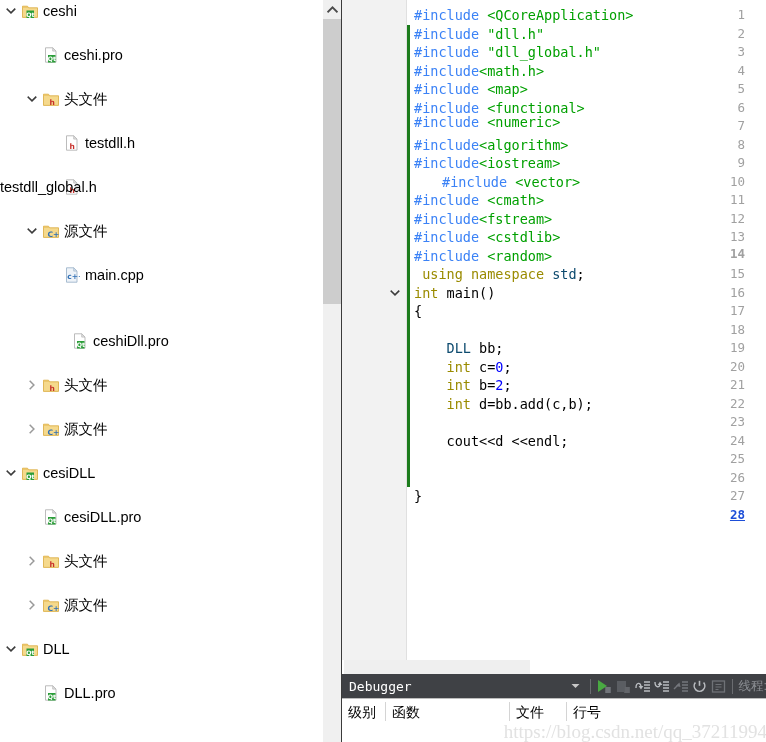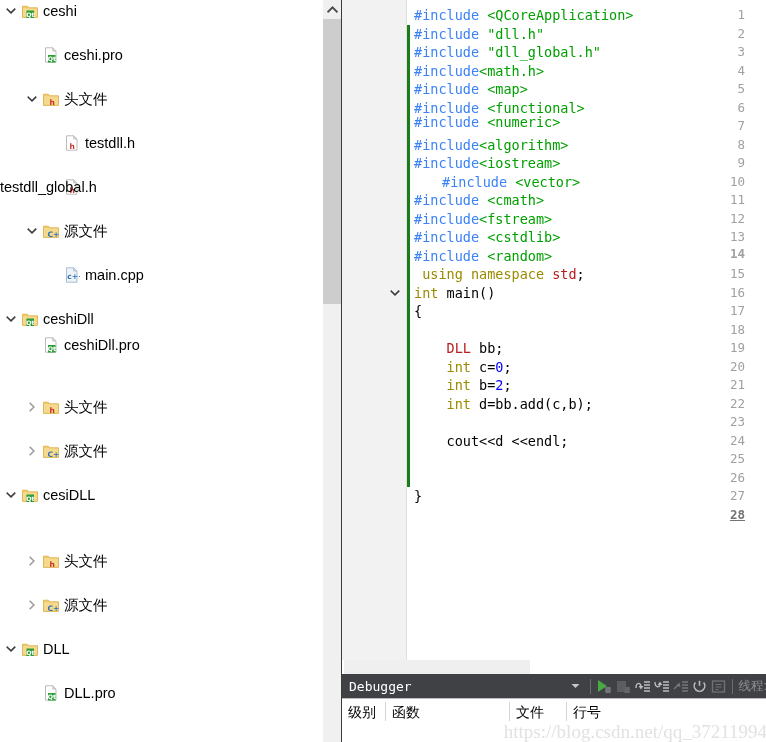--- a/index.html
+++ b/index.html
@@ -54,35 +54,35 @@
     position:absolute;left:0;top:0;width:64px;height:660px;background:#f2f2f2;
   }
   #gutter-edge{
     position:absolute;left:64px;top:0;width:1px;height:660px;background:#e0e0e0;
   }
   .lnum{
     position:absolute;right:22px;width:42px;text-align:right;
     font-family:"DejaVu Sans Mono", monospace;font-size:12.5px;
     color:#a0a0a0;height:18.5px;line-height:18.5px;
   }
-  .lnum.cur{color:#737373;font-weight:bold;text-decoration:underline;}
+  .lnum.cur{color:#1d4ed8;font-weight:bold;text-decoration:underline;}
   .chbar{position:absolute;left:65px;width:3px;background:#1c7c1c;}
   .fold{
     position:absolute;left:46px;width:14px;height:18.5px;
     display:flex;align-items:center;justify-content:center;
   }
   .cline{
     position:absolute;left:72px;height:18.5px;line-height:18.5px;
     font-family:"DejaVu Sans Mono", monospace;font-size:13.5px;
     white-space:pre;color:#000000;
   }
   .k-pre{color:#3b82f6;}          
   .k-str{color:#00a000;}          
   .k-kw{color:#9a8b00;}           
-  .k-type{color:#b91c1c;}         
+  .k-type{color:#0c4a6e;}         
   .k-num{color:#0000ff;}
   .k-op{color:#000000;}
 
   
   #bottom{
     position:absolute;left:341px;top:660px;width:425px;height:82px;
     background:#ffffff;border-left:1px solid #3b3b3b;
   }
   #tabstrip{
     position:absolute;left:0;top:0;width:425px;height:14px;background:#ffffff;
@@ -174,31 +174,21 @@
           </span><span class="ico" style="left: 43px;"><svg width="16" height="16" viewBox="0 0 16 16">
               <path d="M0.5 3.2 h5 l1.2 1.6 h8.8 v9.6 h-15 z" fill="#f5d98c" stroke="#d9aa3c" stroke-width="0.8"></path>
               <path d="M0.5 3.2 h5 l1.2 1.6 h-6.2 z" fill="#e8c063"></path>
               <text x="4.5" y="13.6" font-size="7.5" fill="#2f6fb5" font-family="DejaVu Sans, sans-serif" font-weight="bold">C+</text>
             </svg></span><span class="label" style="margin-left: 64px;">源文件</span></div>
         <div class="row" style="top: 132px;"><span class="ico" style="left: 64px;"><svg width="16" height="16" viewBox="0 0 16 16">
               <path d="M2.5 0.8 h7.2 l3.3 3.3 v11.1 h-10.5 z" fill="#eef3f8" stroke="#9fb6cc" stroke-width="0.9"></path>
               <path d="M9.7 0.8 v3.3 h3.3 z" fill="#d7e3ee" stroke="#9fb6cc" stroke-width="0.7"></path>
               <text x="3.2" y="12.2" font-size="7.5" fill="#2f6fb5" font-family="DejaVu Sans, sans-serif" font-weight="bold">c++</text>
             </svg></span><span class="label" style="margin-left: 85px;">main.cpp</span></div>
-        <div class="row" style="top: 154px;"><span class="arrow" style="left: 4px;">
-            <svg width="10" height="10" viewBox="0 0 10 10">
-              <path d="M1.3 3.2 L5 6.9 L8.7 3.2" stroke="#3c3c3c" stroke-width="1.6" fill="none" stroke-linecap="square"></path>
-            </svg>
-          </span><span class="ico" style="left: 22px;"><svg width="16" height="16" viewBox="0 0 16 16">
-              <path d="M0.5 3.2 h5 l1.2 1.6 h8.8 v9.6 h-15 z" fill="#f5d98c" stroke="#d9aa3c" stroke-width="0.8"></path>
-              <path d="M0.5 3.2 h5 l1.2 1.6 h-6.2 z" fill="#e8c063"></path>
-              <rect x="4.5" y="7.5" width="7.5" height="7.5" fill="#2a9d38"></rect>
-              <text x="8.25" y="13.5" font-size="6.2" fill="#ffffff" text-anchor="middle" font-family="DejaVu Sans, sans-serif" font-weight="bold">Qt</text>
-            </svg></span><span class="label" style="margin-left: 43px;">ceshiDll</span></div>
-        <div class="row" style="top: 158px;"><span class="ico" style="left: 43px;"><svg width="16" height="16" viewBox="0 0 16 16">
+        <div class="row" style="top: 176px; margin-left: 29px;"><span class="ico" style="left: 43px;"><svg width="16" height="16" viewBox="0 0 16 16">
               <path d="M2.5 0.8 h7.2 l3.3 3.3 v11.1 h-10.5 z" fill="#ffffff" stroke="#b4b4b4" stroke-width="0.9"></path>
               <path d="M9.7 0.8 v3.3 h3.3 z" fill="#e2e2e2" stroke="#b4b4b4" stroke-width="0.7"></path>
               <rect x="5" y="8" width="7.5" height="7.5" fill="#2a9d38"></rect>
               <text x="8.75" y="14" font-size="6.2" fill="#ffffff" text-anchor="middle" font-family="DejaVu Sans, sans-serif" font-weight="bold">Qt</text>
             </svg></span><span class="label" style="margin-left: 64px;">ceshiDll.pro</span></div>
         <div class="row" style="top: 198px;"><span class="arrow" style="left: 25px;">
             <svg width="10" height="10" viewBox="0 0 10 10">
               <path d="M3.2 1.3 L6.9 5 L3.2 8.7" stroke="#9a9a9a" stroke-width="1.5" fill="none" stroke-linecap="square"></path>
             </svg>
           </span><span class="ico" style="left: 43px;"><svg width="16" height="16" viewBox="0 0 16 16">
@@ -218,20 +208,26 @@
         <div class="row" style="top: 242px;"><span class="arrow" style="left: 4px;">
             <svg width="10" height="10" viewBox="0 0 10 10">
               <path d="M1.3 3.2 L5 6.9 L8.7 3.2" stroke="#3c3c3c" stroke-width="1.6" fill="none" stroke-linecap="square"></path>
             </svg>
           </span><span class="ico" style="left: 22px;"><svg width="16" height="16" viewBox="0 0 16 16">
               <path d="M0.5 3.2 h5 l1.2 1.6 h8.8 v9.6 h-15 z" fill="#f5d98c" stroke="#d9aa3c" stroke-width="0.8"></path>
               <path d="M0.5 3.2 h5 l1.2 1.6 h-6.2 z" fill="#e8c063"></path>
               <rect x="4.5" y="7.5" width="7.5" height="7.5" fill="#2a9d38"></rect>
               <text x="8.25" y="13.5" font-size="6.2" fill="#ffffff" text-anchor="middle" font-family="DejaVu Sans, sans-serif" font-weight="bold">Qt</text>
             </svg></span><span class="label" style="margin-left: 43px;">cesiDLL</span></div>
+        <div class="row" style="top: 264px;"><span class="ico" style="left: 43px;"><svg width="16" height="16" viewBox="0 0 16 16">
+              <path d="M2.5 0.8 h7.2 l3.3 3.3 v11.1 h-10.5 z" fill="#ffffff" stroke="#b4b4b4" stroke-width="0.9"></path>
+              <path d="M9.7 0.8 v3.3 h3.3 z" fill="#e2e2e2" stroke="#b4b4b4" stroke-width="0.7"></path>
+              <rect x="5" y="8" width="7.5" height="7.5" fill="#2a9d38"></rect>
+              <text x="8.75" y="14" font-size="6.2" fill="#ffffff" text-anchor="middle" font-family="DejaVu Sans, sans-serif" font-weight="bold">Qt</text>
+            </svg></span><span class="label" style="margin-left: 64px;">cesiDLL.pro</span></div>
         <div class="row" style="top: 286px;"><span class="arrow" style="left: 25px;">
             <svg width="10" height="10" viewBox="0 0 10 10">
               <path d="M3.2 1.3 L6.9 5 L3.2 8.7" stroke="#9a9a9a" stroke-width="1.5" fill="none" stroke-linecap="square"></path>
             </svg>
           </span><span class="ico" style="left: 43px;"><svg width="16" height="16" viewBox="0 0 16 16">
               <path d="M0.5 3.2 h5 l1.2 1.6 h8.8 v9.6 h-15 z" fill="#f5d98c" stroke="#d9aa3c" stroke-width="0.8"></path>
               <path d="M0.5 3.2 h5 l1.2 1.6 h-6.2 z" fill="#e8c063"></path>
               <text x="6.5" y="14" font-size="7.5" fill="#c8302a" font-family="DejaVu Sans, sans-serif" font-weight="bold">h</text>
             </svg></span><span class="label" style="margin-left: 64px;">头文件</span></div>
         <div class="row" style="top: 308px;"><span class="arrow" style="left: 25px;">

